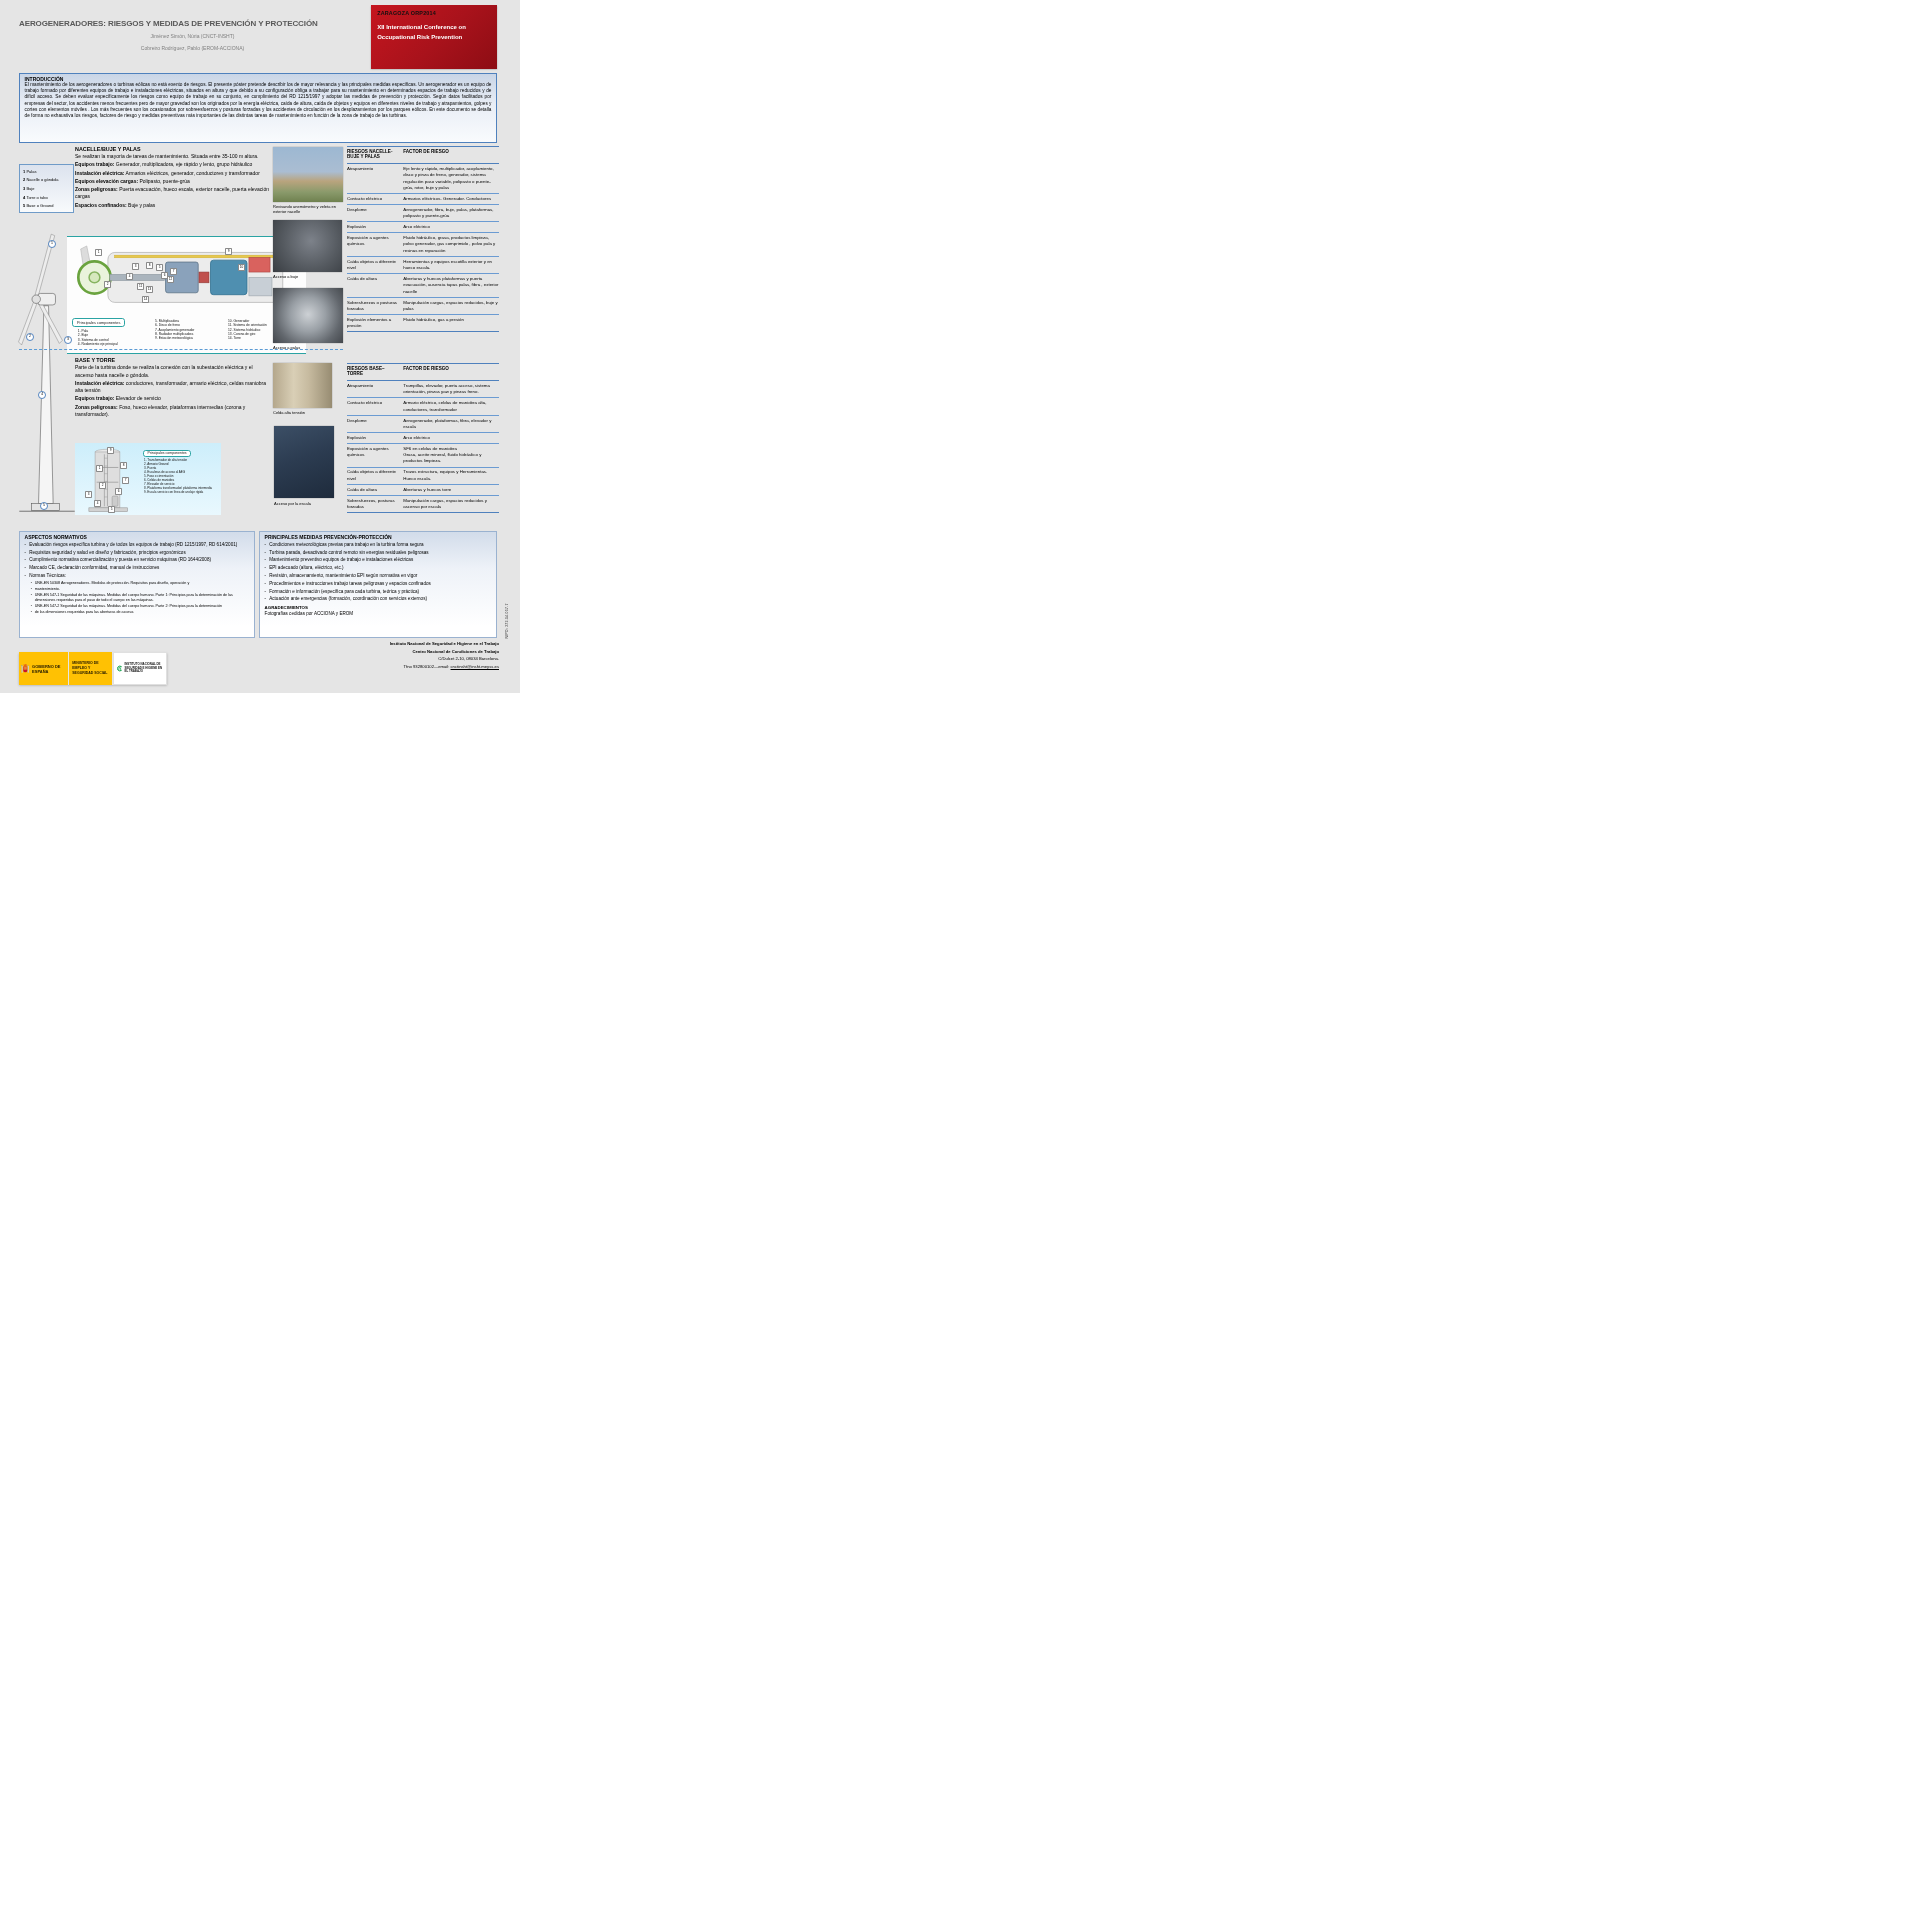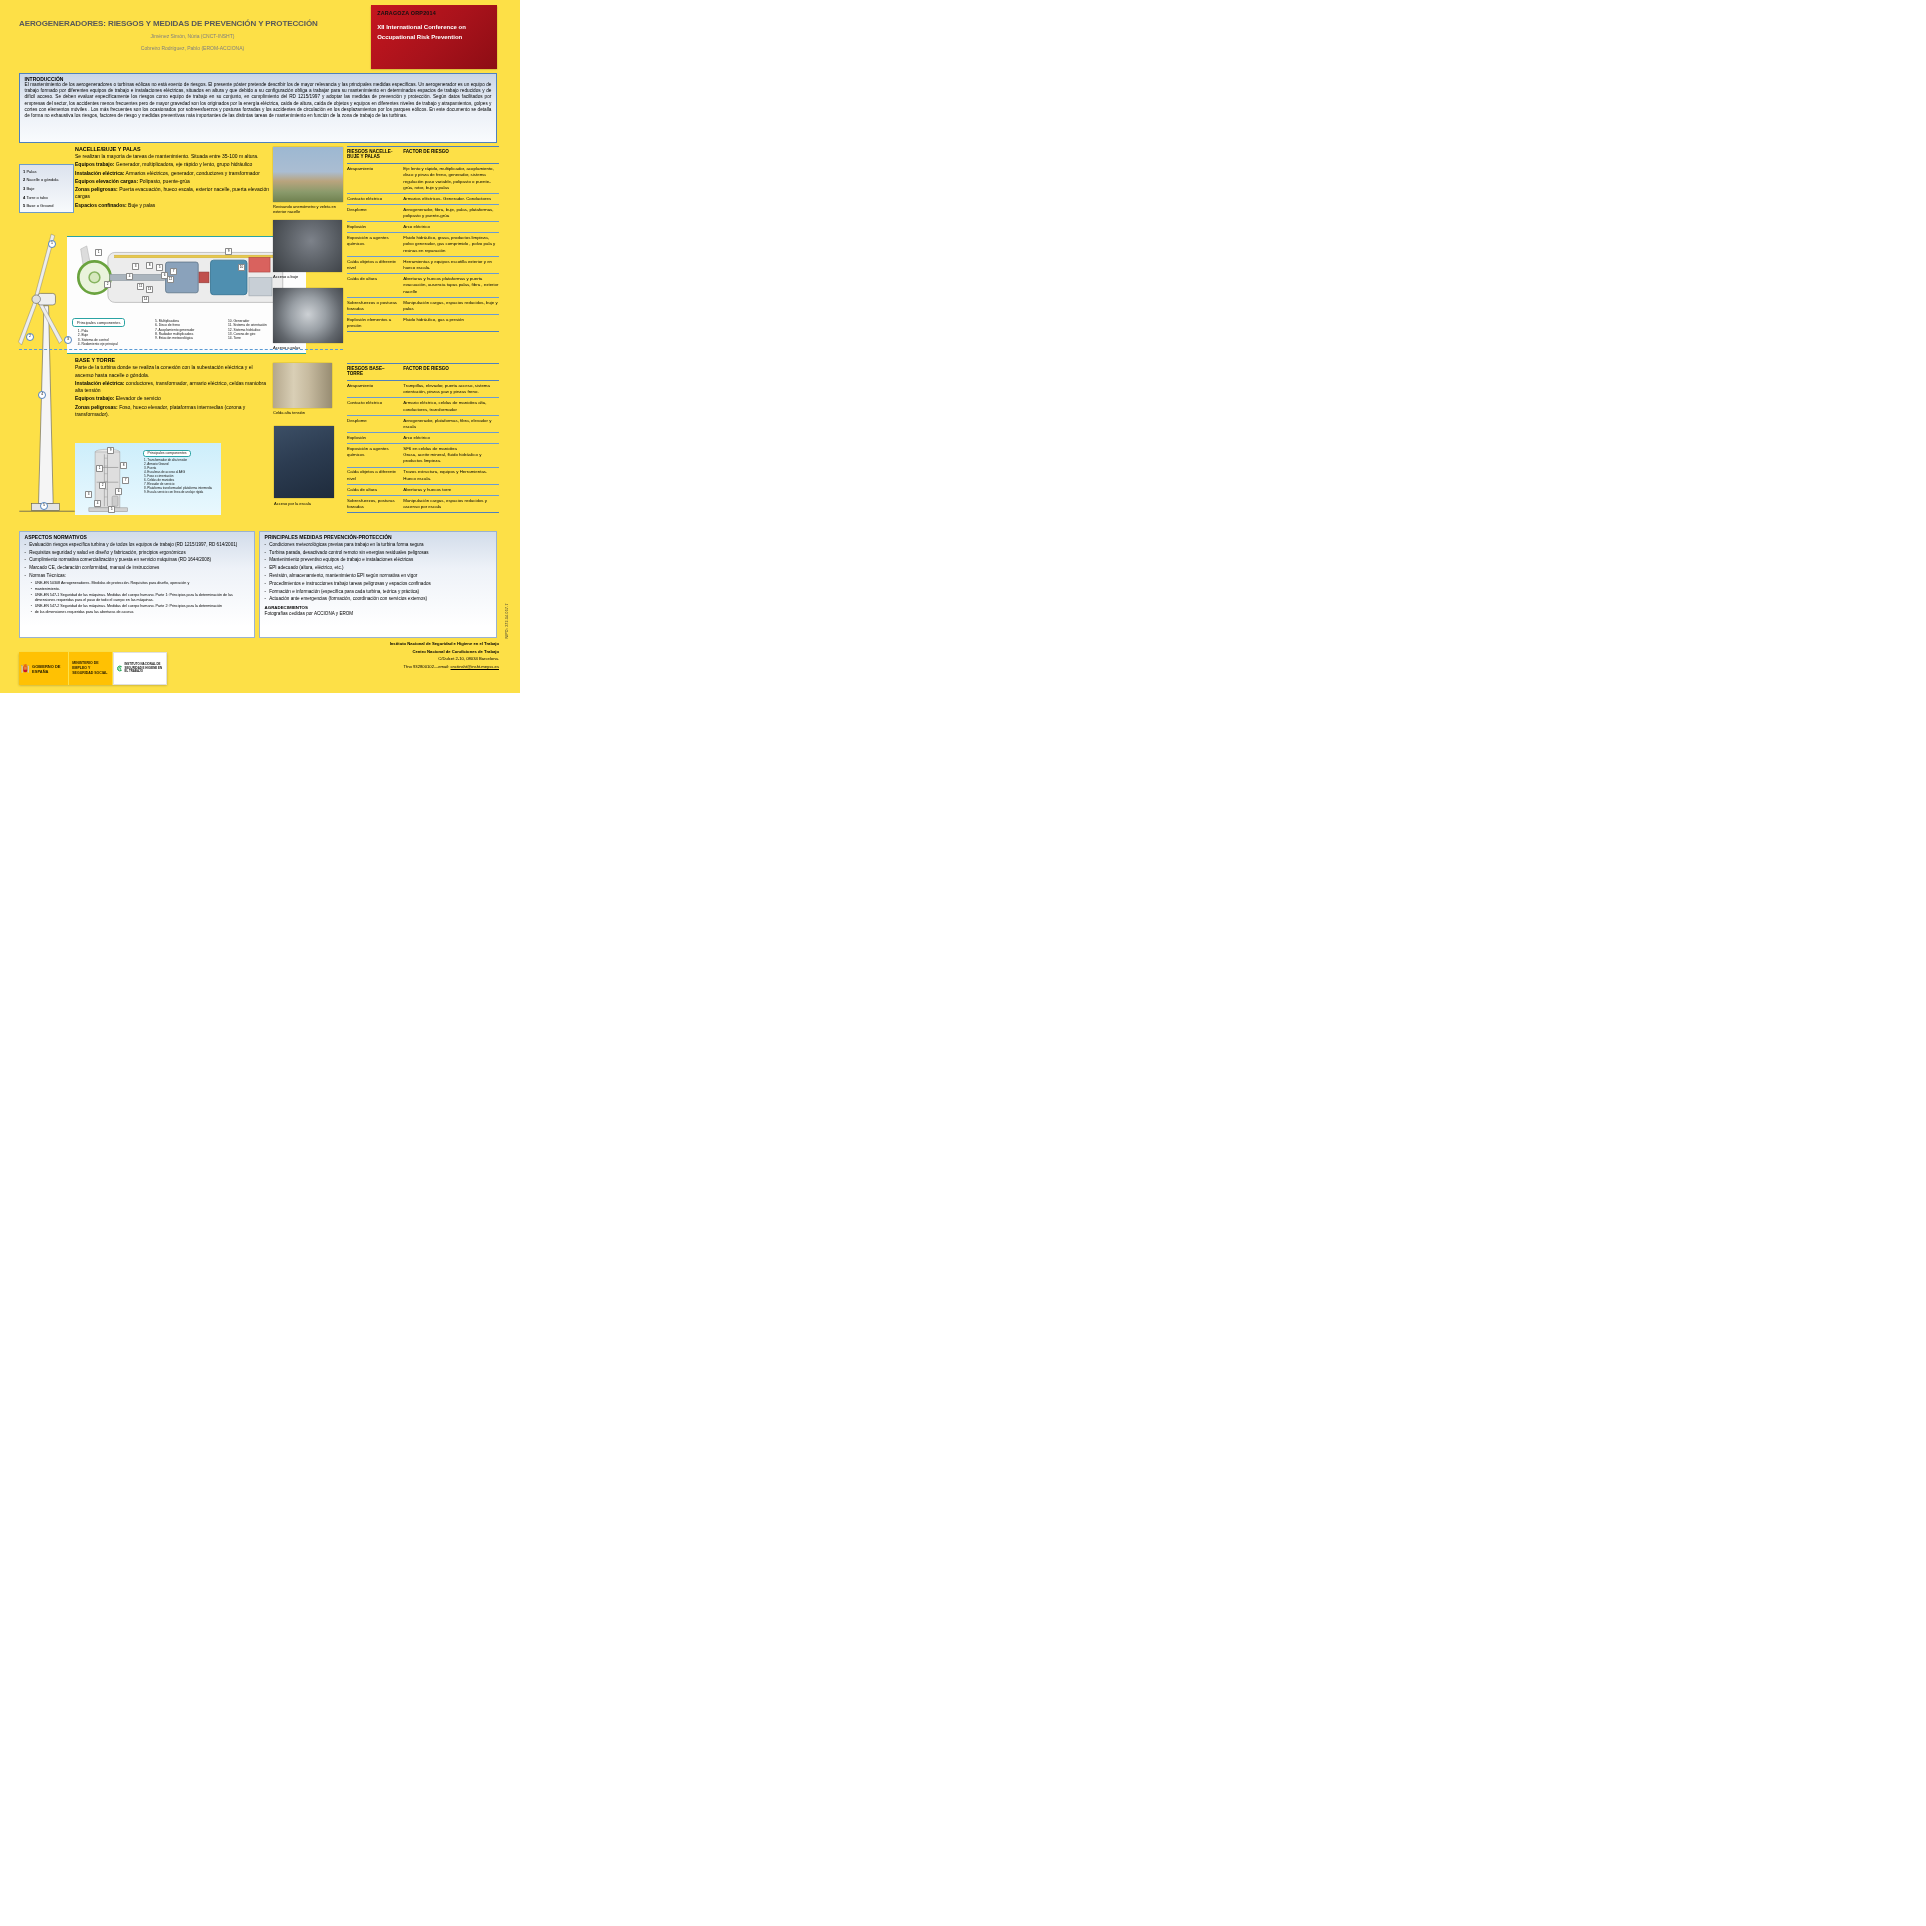--- a/index.html
+++ b/index.html
@@ -1,16 +1,16 @@
 <!DOCTYPE html>
 <html style="font-size:6.2px"><head>
 <meta charset="utf-8">
 <style>
   html,body{margin:0;padding:0;background:#ffffff;font-family:"Liberation Sans",sans-serif;color:#000;}
-  .poster{position:relative;width:520px;height:693px;background:#fde047;overflow:hidden;}
+  .poster{position:relative;width:520px;height:693px;background:#e5e5e5;overflow:hidden;}
   .abs{position:absolute;}
 
   
   .main-title{font-size:8px;font-weight:bold;color:#595959;letter-spacing:-0.1px;}
   .author{font-size:5px;color:#7f7f7f;text-align:center;}
   .conf-box{background:linear-gradient(135deg,#c5161f 0%,#a8121b 55%,#8d0d14 100%);box-shadow:0 0.8px 1.5px rgba(0,0,0,.35);padding:5.4px 6.2px;box-sizing:border-box;}
   .conf-city{font-size:5.4px;color:#111;font-weight:600;letter-spacing:0.2px;}
   .conf-city b{font-weight:800;}
   .conf-name{font-size:6px;color:#fff;font-weight:bold;line-height:1.7;margin-top:6.2px;}
 

